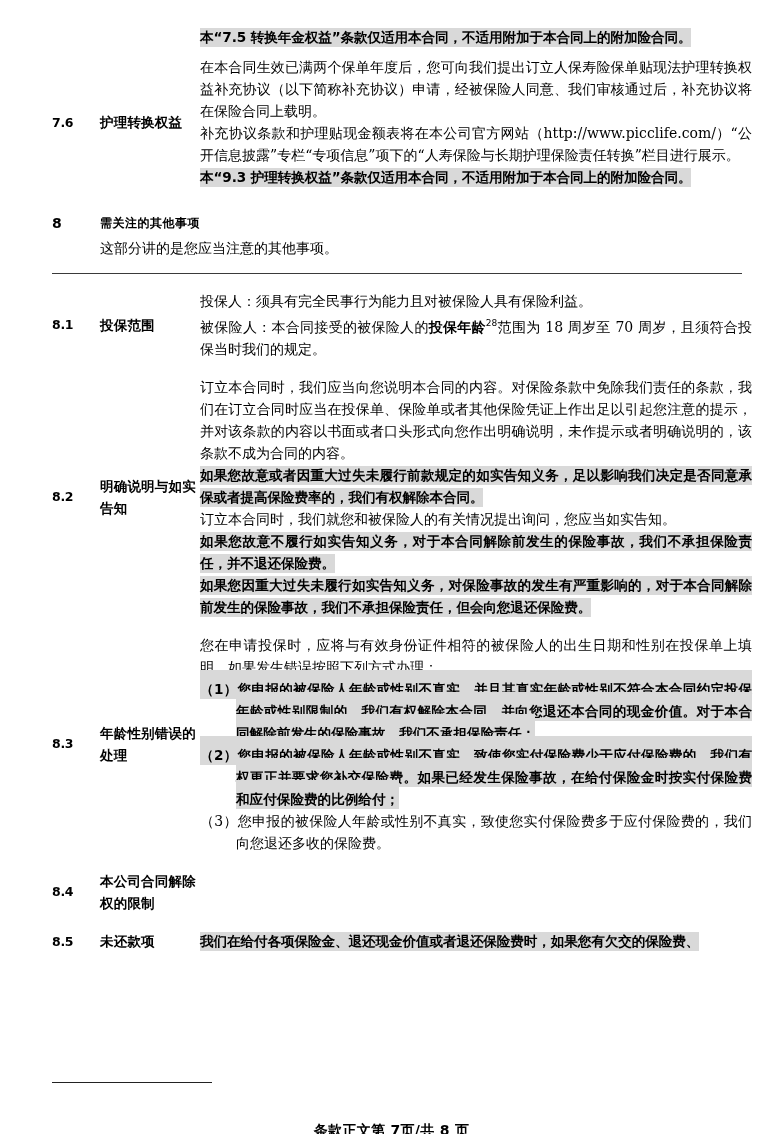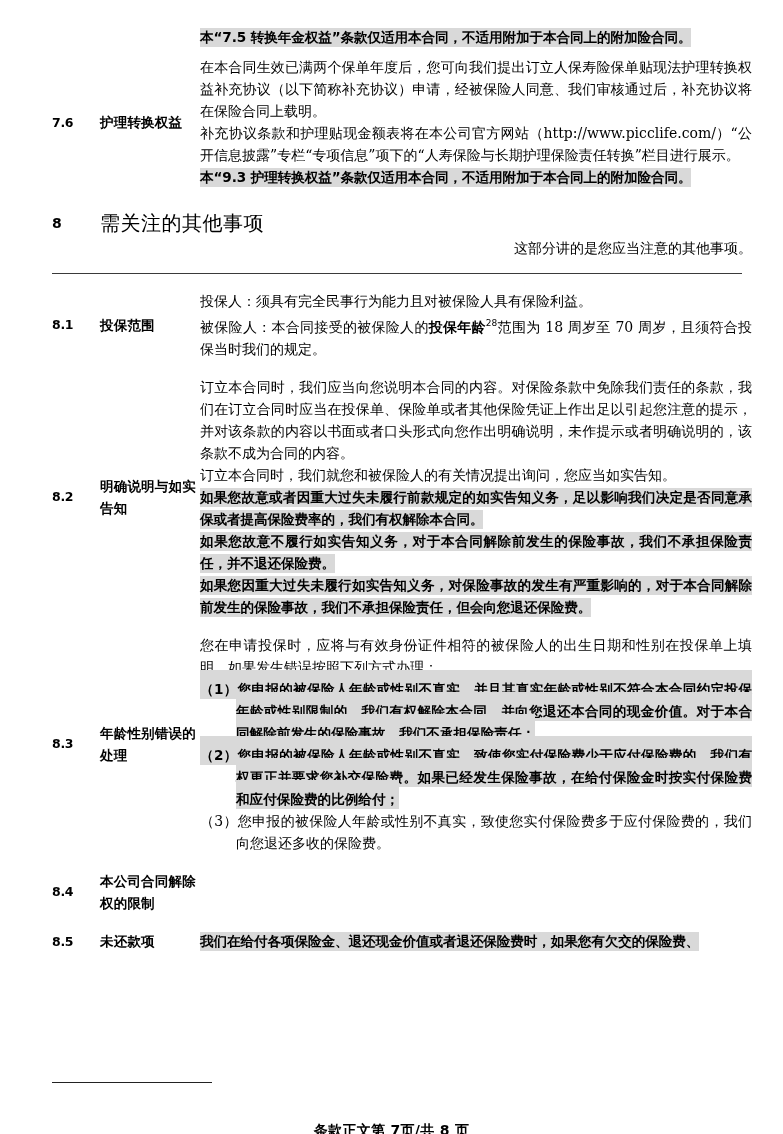--- a/index.html
+++ b/index.html
@@ -117,31 +117,30 @@
     font-family: "DejaVu Sans", "Liberation Sans", sans-serif;
     font-weight: bold;
     font-size: 14px;
     line-height: 26px;
   }
   .section-title-wrap {
     flex: 1 1 auto;
   }
   .section-title {
     font-family: "DejaVu Sans", "Liberation Sans", sans-serif;
-    font-weight: normal;
-    font-size: 20px;
+    font-weight: bold;
+    font-size: 12px;
     line-height: 26px;
     letter-spacing: 0.5px;
   }
   .section-sub {
     font-family: "DejaVu Serif", "Liberation Serif", serif;
     font-size: 14px;
     line-height: 22px;
     margin-top: 1px;
-    text-align: right;
   }
 
   .rule {
     width: 690px;
     margin-left: 52px;
     border: 0;
     border-top: 1.6px solid #3a3a3a;
     height: 0;
   }
 
@@ -253,22 +252,22 @@
     </div>
   </div>
 
   <div class="spacer-md"></div>
 
   <div class="clause">
     <div class="clause-num">8.2</div>
     <div class="clause-label">明确说明与如实告知</div>
     <div class="clause-body">
       <p class="p plain"><span class="mark">订立本合同时，我们应当向您说明本合同的内容。对保险条款中免除我们责任的条款，我们在订立合同时应当在投保单、保险单或者其他保险凭证上作出足以引起您注意的提示，并对该条款的内容以书面或者口头形式向您作出明确说明，未作提示或者明确说明的，该条款不成为合同的内容。</span></p>
+      <p class="p hl"><span class="mark">如果您故意或者因重大过失未履行前款规定的如实告知义务，足以影响我们决定是否同意承保或者提高保险费率的，我们有权解除本合同。</span></p>
       <p class="p plain"><span class="mark">订立本合同时，我们就您和被保险人的有关情况提出询问，您应当如实告知。</span></p>
-      <p class="p hl"><span class="mark">如果您故意或者因重大过失未履行前款规定的如实告知义务，足以影响我们决定是否同意承保或者提高保险费率的，我们有权解除本合同。</span></p>
       <p class="p hl"><span class="mark">如果您故意不履行如实告知义务，对于本合同解除前发生的保险事故，我们不承担保险责任，并不退还保险费。</span></p>
       <p class="p hl"><span class="mark">如果您因重大过失未履行如实告知义务，对保险事故的发生有严重影响的，对于本合同解除前发生的保险事故，我们不承担保险责任，但会向您退还保险费。</span></p>
     </div>
   </div>
 
   <div class="spacer-md"></div>
 
   <div class="clause">
     <div class="clause-num">8.3</div>
     <div class="clause-label">年龄性别错误的处理</div>

